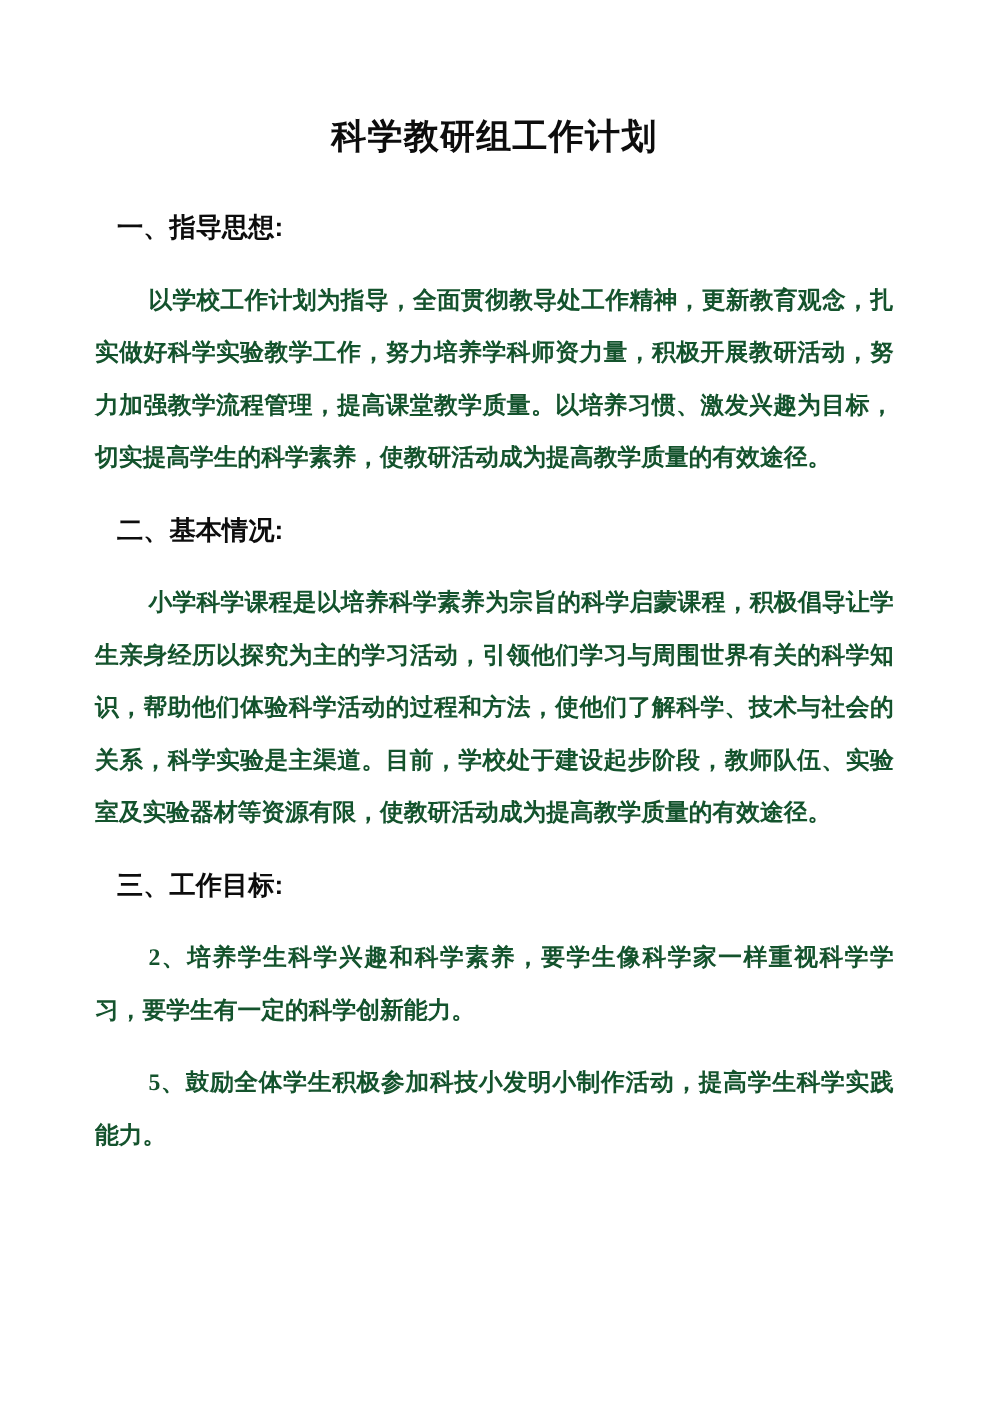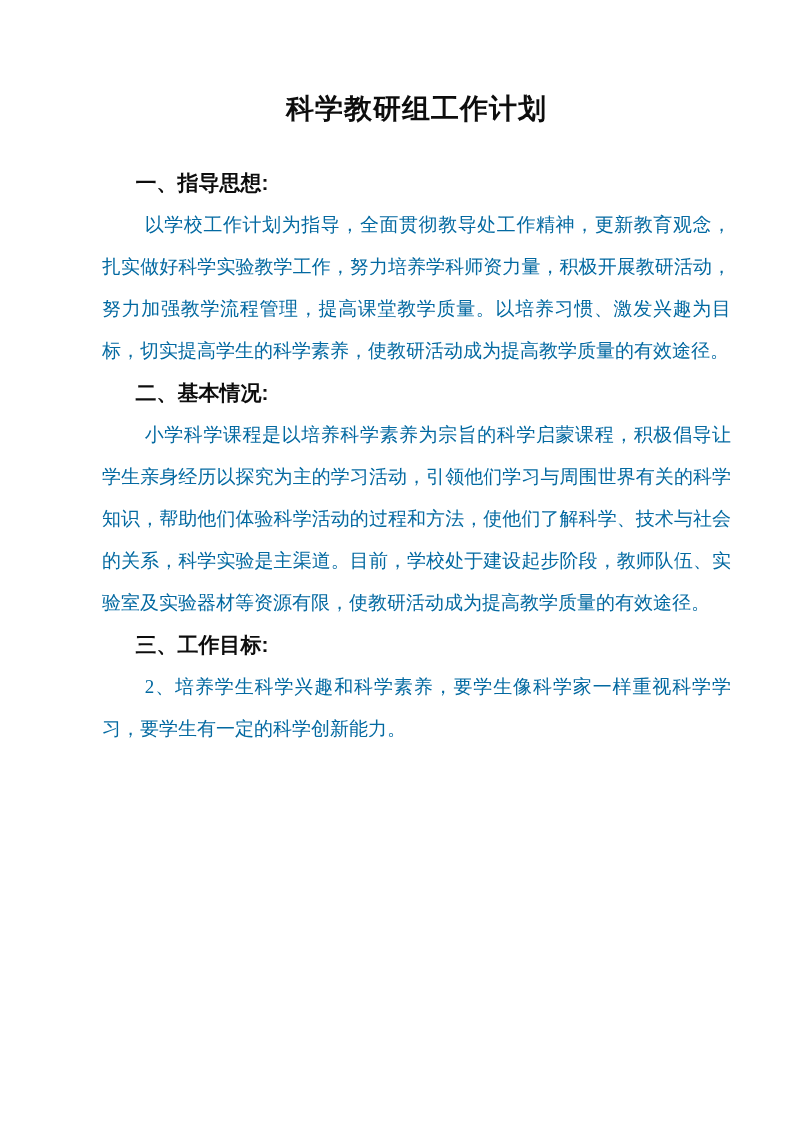--- a/index.html
+++ b/index.html
@@ -5,21 +5,21 @@
   html, body { margin: 0; padding: 0; }
   body { background: #ffffff; }
 
   .page {
     position: relative;
     width: 793px;
     height: 1122px;
     margin: 0 auto;
     background: #ffffff;
     box-sizing: border-box;
-    padding: 90px 62px 0 102px;
+    padding: 90px 62px 0 60px;
     overflow: hidden;
     color: #141414;
     font-family: "Liberation Serif", "DejaVu Serif", serif;
   }
 
   .doc-title {
     margin: 0 0 34px 0;
     font-family: "Liberation Sans", "DejaVu Sans", sans-serif;
     font-size: 28px;
     font-weight: 700;
@@ -34,37 +34,39 @@
     font-family: Liberation Sans, sans-serif;
     font-size: 21px;
     font-weight: 700;
     line-height: 42px;
     text-indent: 1.6em;
     color: #0d0d0d;
     white-space: nowrap;
   }
 
   .para {
-    margin: 0;
+    margin: 16px;
     font-size: 19px;
     line-height: 42px;
     text-align: justify;
     text-indent: 2.25em;
-    color: #0369a1;
+    color: #14532d;
+    font-weight: bold;
   }
 </style>
 </head>
 <body>
 
 <div class="page">
 
   <h1 class="doc-title">科学教研组工作计划</h1>
 
   <h2 class="sec-heading">一、指导思想:</h2>
   <p class="para">以学校工作计划为指导，全面贯彻教导处工作精神，更新教育观念，扎实做好科学实验教学工作，努力培养学科师资力量，积极开展教研活动，努力加强教学流程管理，提高课堂教学质量。以培养习惯、激发兴趣为目标，切实提高学生的科学素养，使教研活动成为提高教学质量的有效途径。</p>
 
   <h2 class="sec-heading">二、基本情况:</h2>
   <p class="para">小学科学课程是以培养科学素养为宗旨的科学启蒙课程，积极倡导让学生亲身经历以探究为主的学习活动，引领他们学习与周围世界有关的科学知识，帮助他们体验科学活动的过程和方法，使他们了解科学、技术与社会的关系，科学实验是主渠道。目前，学校处于建设起步阶段，教师队伍、实验室及实验器材等资源有限，使教研活动成为提高教学质量的有效途径。</p>
 
   <h2 class="sec-heading">三、工作目标:</h2>
   <p class="para">2、培养学生科学兴趣和科学素养，要学生像科学家一样重视科学学习，要学生有一定的科学创新能力。</p>
+  <p class="para">5、鼓励全体学生积极参加科技小发明小制作活动，提高学生科学实践能力。</p>
 
 </div>
 
 </body></html>

